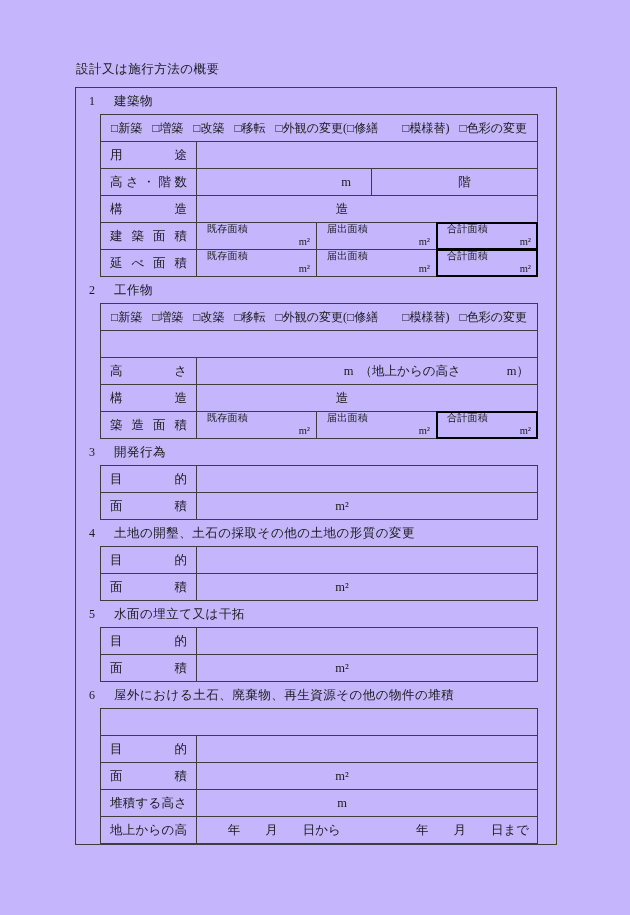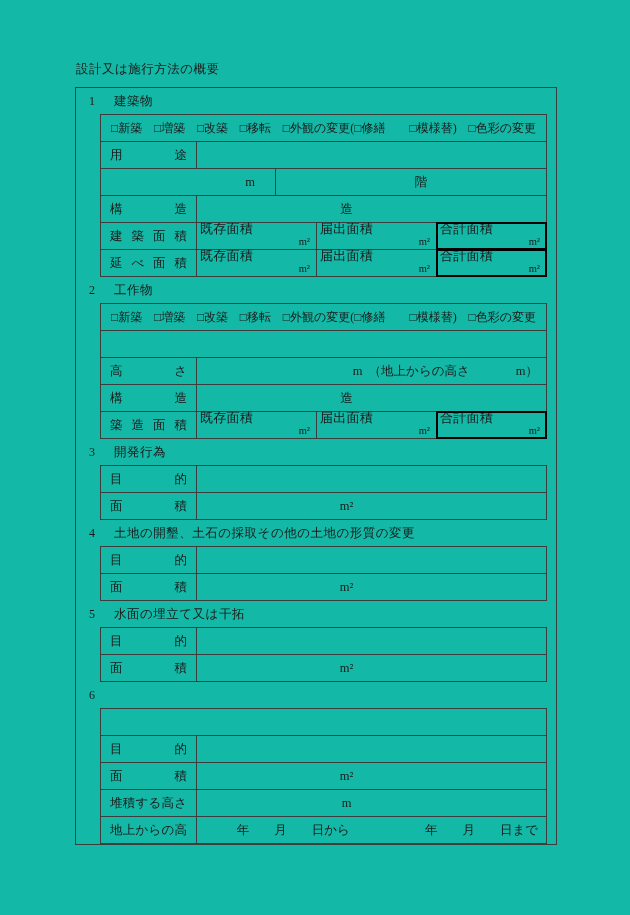--- a/index.html
+++ b/index.html
@@ -1,30 +1,30 @@
 <!DOCTYPE html>
 <html><head>
 <meta charset="utf-8">
 <style>
   :root{
     --line:#3d3d3d;
     --ink:#1a1a1a;
   }
   html,body{margin:0;padding:0;background:#fff;}
   .page{
-    position:relative;width:630px;height:915px;background:#14b8a6;
+    position:relative;width:630px;height:915px;background:#c4b5fd;
     font-family:"Liberation Serif","DejaVu Serif",serif;color:var(--ink);
     overflow:hidden;
   }
   .doc-title{position:absolute;left:76px;top:61px;font-size:12.5px;letter-spacing:.5px;}
   .outer{position:absolute;left:75px;top:87px;width:480px;height:756px;border:1px solid var(--line);}
   .sec-header{height:26px;display:flex;align-items:center;font-size:12.5px;}
   .sec-no{margin-left:10px;width:12px;text-align:center;font-size:12px;}
   .sec-title{margin-left:16px;letter-spacing:.5px;text-align:right;}
-  .itable{margin-left:24px;margin-right:9px;border:1px solid var(--line);font-size:12.5px;}
+  .itable{margin-left:24px;margin-right:18px;border:1px solid var(--line);font-size:12.5px;}
   .irow{display:flex;height:26px;}
   .irow + .irow{border-top:1px solid var(--line);justify-content:flex-end;}
   .lcell{
     display:block;width:96px;flex:none;box-sizing:border-box;
     border-right:1px solid var(--line);padding:0 9px;line-height:26px;
     text-align:justify;text-align-last:justify;overflow:hidden;
   }
   .cell{position:relative;display:flex;align-items:center;min-width:0;}
   .grow{flex:1;}
   .bR{border-right:1px solid var(--line);}
@@ -33,21 +33,21 @@
   .jend{justify-content:flex-end;}
   .jcenter{justify-content:center;}
   .pr8{padding-right:8px;}
   .pr20{padding-right:20px;}
   .pr50{padding-right:50px;}
   .pl20{padding-left:20px;}
   .ml6{margin-left:6px;}
   .ml46{margin-left:46px;}
   .chkrow{justify-content:space-between;align-items:center;padding:0 10px;font-size:12px;display:flex;}
   .chk{white-space:nowrap;}
-  .scap{position:absolute;top:1px;left:3px;font-size:13px;letter-spacing:.3px;line-height:9px;}
+  .scap{position:absolute;top:1px;left:10px;font-size:10px;letter-spacing:.3px;line-height:9px;}
   .sunit{position:absolute;right:6px;bottom:2px;font-size:10.5px;}
   .bold-box::after{content:"";position:absolute;inset:-1px;border:2px solid #000;pointer-events:none;z-index:2;}
 </style>
 </head>
 <body>
 
 <div class="page">
   <div class="doc-title">設計又は施行方法の概要</div>
 
   <div class="outer">
@@ -64,20 +64,21 @@
           <span class="chk">□改築</span>
           <span class="chk">□移転</span>
           <span class="chk">□外観の変更(□修繕　　□模様替)</span>
           <span class="chk">□色彩の変更</span>
         </div>
         <div class="irow">
           <div class="lcell">用途</div>
           <div class="cell grow"></div>
         </div>
         <div class="irow">
+          <div class="lcell">高さ・階数</div>
           <div class="cell w175 bR jend pr20">
             <span>m</span>
           </div>
           <div class="cell grow jcenter pl20">
             <span>階</span>
           </div>
         </div>
         <div class="irow">
           <div class="lcell">構造</div>
           <div class="cell grow jcenter pr50">
@@ -219,20 +220,21 @@
           <div class="cell grow jcenter pr50">
             <span>m²</span>
           </div>
         </div>
       </div>
     </div>
 
     <div>
       <div class="sec-header">
         <span class="sec-no">6</span>
+        <span class="sec-title">屋外における土石、廃棄物、再生資源その他の物件の堆積</span>
       </div>
       <div class="itable">
         <div class="irow">
           <div class="cell grow"></div>
         </div>
         <div class="irow">
           <div class="lcell">目的</div>
           <div class="cell grow"></div>
         </div>
         <div class="irow">

